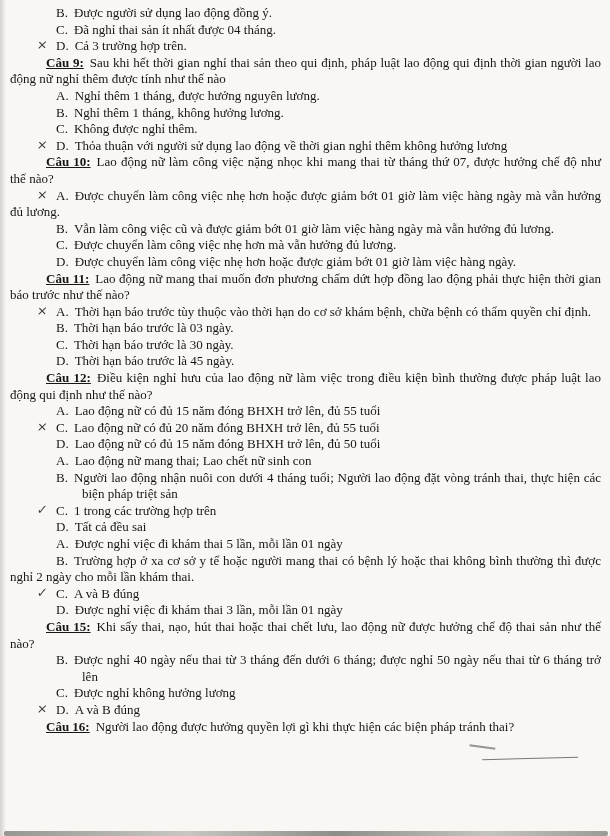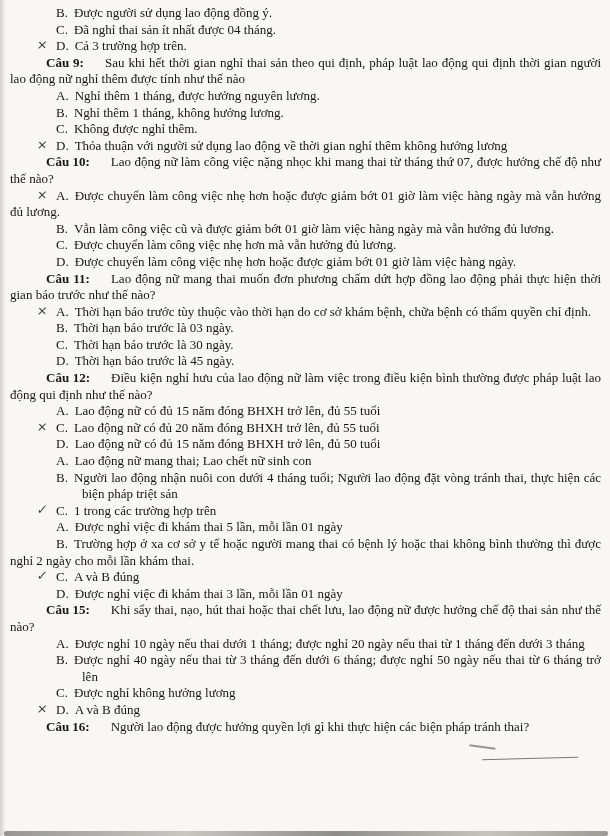--- a/index.html
+++ b/index.html
@@ -13,21 +13,21 @@
     font-family: "Liberation Serif", "DejaVu Serif", serif;
     font-size: 13px;
     line-height: 16.6px;
     box-sizing: border-box;
     padding: 5px 9px 0 10px;
     overflow: hidden;
   }
   .blk { position: relative; text-align: justify; }
   
   .q  { text-indent: 36px; }
-  .q .lbl { font-weight: bold; margin-right: 21px; }
+  .q .lbl { font-weight: bold; text-decoration: underline; margin-right: 6px; }
   
   .a  { text-indent: 46px; }
   
   .a2 { padding-left: 72px; text-indent: -26px; }
   .a .lbl, .a2 .lbl { margin-right: 6px; }
   
   .mark {
     position: absolute;
     left: 27px;
     top: -1px;
@@ -94,28 +94,28 @@
   <div class="blk a"><span class="mark"></span><span class="lbl">D.</span><span class="txt">Thời hạn báo trước là 45 ngày.</span></div>
 
   <div class="blk q"><span class="lbl">Câu 12:</span><span class="txt">Điều kiện nghỉ hưu của lao động nữ làm việc trong điều kiện bình thường được pháp luật lao động qui định như thế nào?</span></div>
   <div class="blk a"><span class="mark"></span><span class="lbl">A.</span><span class="txt">Lao động nữ có đủ 15 năm đóng BHXH trở lên, đủ 55 tuổi</span></div>
   <div class="blk a"><span class="mark">×</span><span class="lbl">C.</span><span class="txt">Lao động nữ có đủ 20 năm đóng BHXH trở lên, đủ 55 tuổi</span></div>
   <div class="blk a"><span class="mark"></span><span class="lbl">D.</span><span class="txt">Lao động nữ có đủ 15 năm đóng BHXH trở lên, đủ 50 tuổi</span></div>
 
   <div class="blk a"><span class="mark"></span><span class="lbl">A.</span><span class="txt">Lao động nữ mang thai; Lao chết nữ sinh con</span></div>
   <div class="blk a2"><span class="mark"></span><span class="lbl">B.</span><span class="txt">Người lao động nhận nuôi con dưới 4 tháng tuổi; Người lao động đặt vòng tránh thai, thực hiện các biện pháp triệt sản</span></div>
   <div class="blk a"><span class="mark">✓</span><span class="lbl">C.</span><span class="txt">1 trong các trường hợp trên</span></div>
+  <div class="blk a"><span class="mark"></span><span class="lbl">D.</span><span class="txt">Tất cả đều sai</span></div>
 
   <div class="blk a"><span class="mark"></span><span class="lbl">A.</span><span class="txt">Được nghỉ việc đi khám thai 5 lần, mỗi lần 01 ngày</span></div>
   <div class="blk a"><span class="mark"></span><span class="lbl">B.</span><span class="txt">Trường hợp ở xa cơ sở y tế hoặc người mang thai có bệnh lý hoặc thai không bình thường thì được nghỉ 2 ngày cho mỗi lần khám thai.</span></div>
   <div class="blk a"><span class="mark">✓</span><span class="lbl">C.</span><span class="txt">A và B đúng</span></div>
   <div class="blk a"><span class="mark"></span><span class="lbl">D.</span><span class="txt">Được nghỉ việc đi khám thai 3 lần, mỗi lần 01 ngày</span></div>
 
   <div class="blk q"><span class="lbl">Câu 15:</span><span class="txt">Khi sẩy thai, nạo, hút thai hoặc thai chết lưu, lao động nữ được hưởng chế độ thai sản như thế nào?</span></div>
-  <div class="blk a2"><span class="mark"></span><span class="lbl">A.</span><span class="txt">Được nghỉ 10 ngày nếu thai dưới 1 tháng; được nghỉ 20 ngày nếu thai từ 1 tháng đến dưới 3 tháng</span></div>
   <div class="blk a2"><span class="mark"></span><span class="lbl">B.</span><span class="txt">Được nghỉ 40 ngày nếu thai từ 3 tháng đến dưới 6 tháng; được nghỉ 50 ngày nếu thai từ 6 tháng trở lên</span></div>
   <div class="blk a"><span class="mark"></span><span class="lbl">C.</span><span class="txt">Được nghỉ không hưởng lương</span></div>
   <div class="blk a"><span class="mark">×</span><span class="lbl">D.</span><span class="txt">A và B đúng</span></div>
 
   <div class="blk q"><span class="lbl">Câu 16:</span><span class="txt">Người lao động được hưởng quyền lợi gì khi thực hiện các biện pháp tránh thai?</span></div>
 
   <div class="pen-scribble"></div>
   <div class="pen-scribble2"></div>
   <div class="edge-left"></div>
   <div class="bottom-smudge"></div>

